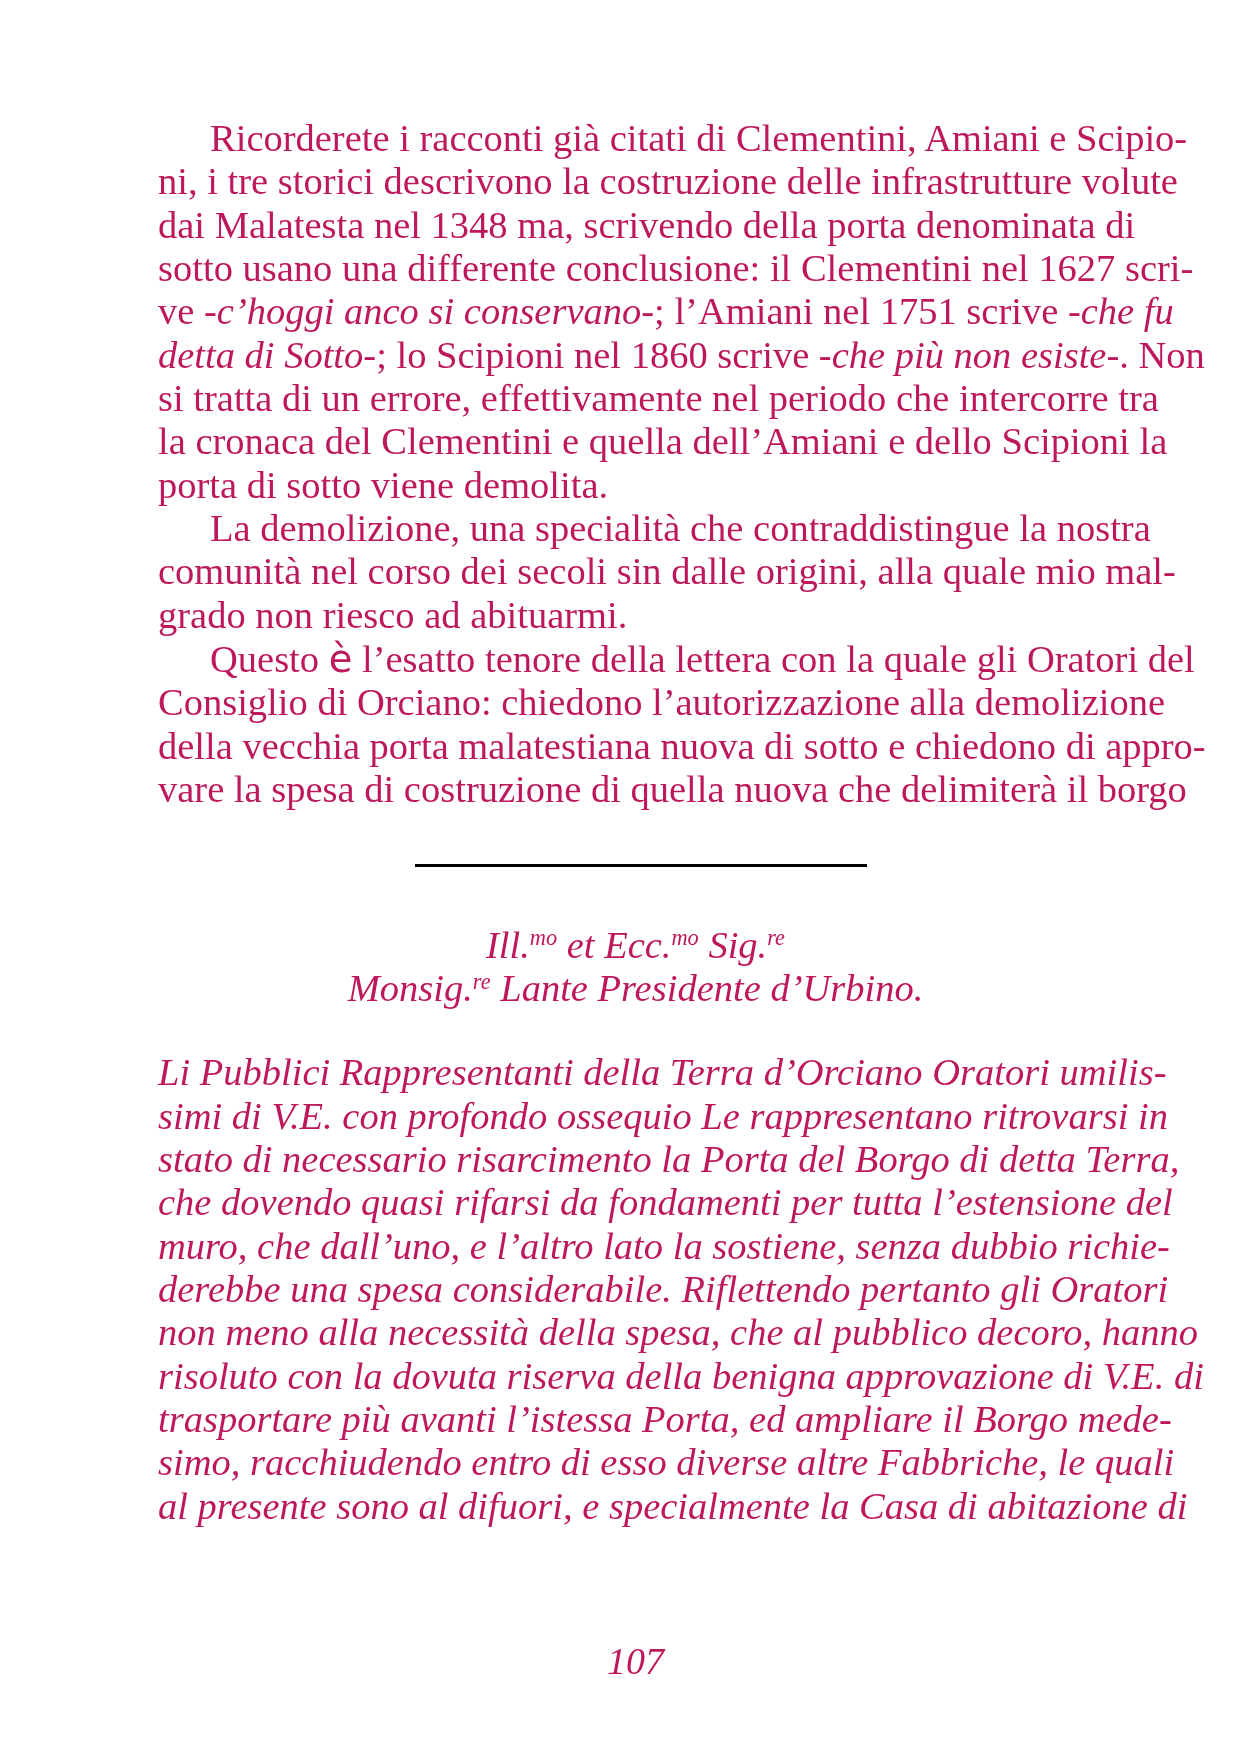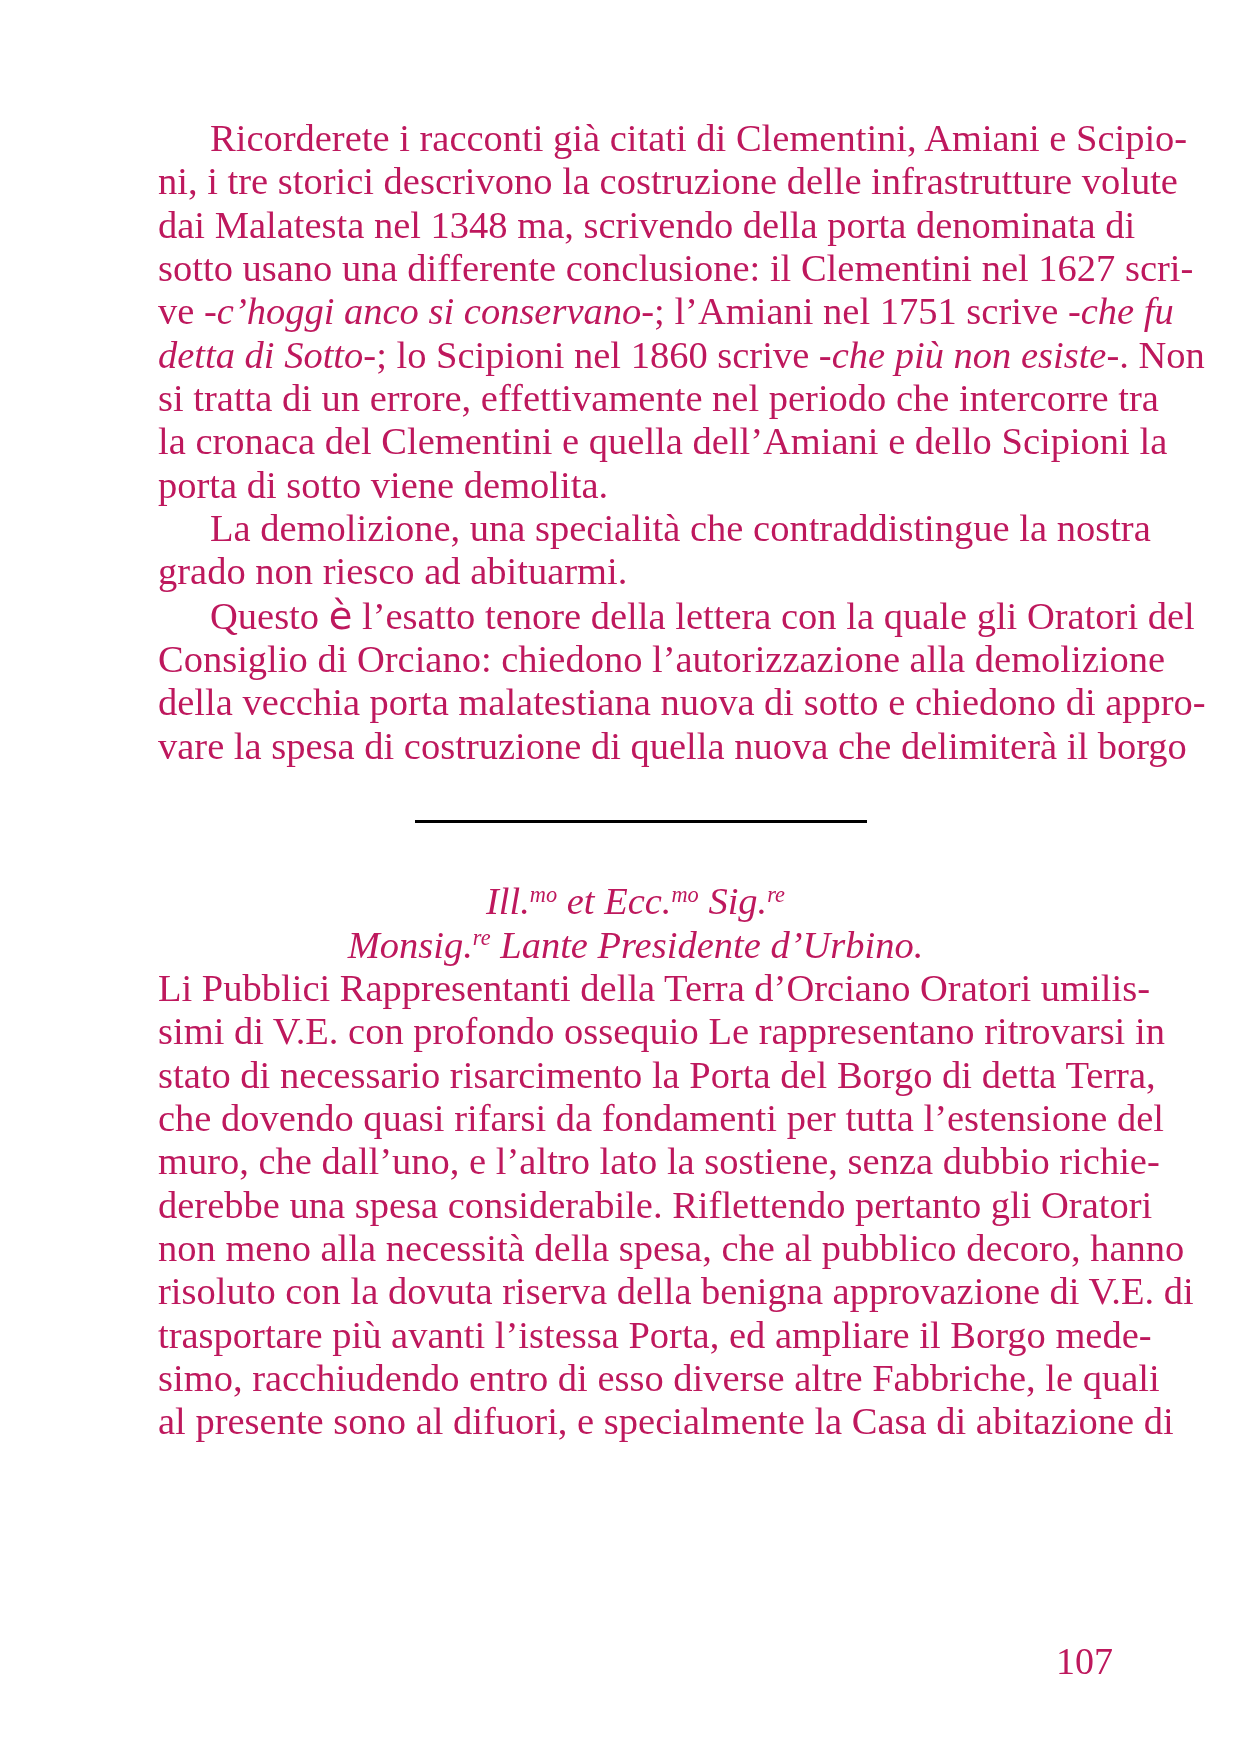--- a/index.html
+++ b/index.html
@@ -50,27 +50,30 @@
   }
   .salutation {
     margin-top: 57px;
     font-style: italic;
   }
   .salutation .line {
     text-align: center;
     text-align-last: center;
   }
   .letter {
+    margin-top: 41px;
+    font-style: italic;
   }
   .page-number {
     position: absolute;
     left: 158px;
     width: 955px;
     top: 1640px;
-    text-align: right;
+    text-align: center;
+    font-style: italic;
     font-size: 38px;
     line-height: 43px;
   }
 </style>
 </head>
 <body>
 
 <div class="page">
   <div class="text-column">
     <section id="paragraphs">
@@ -80,20 +83,21 @@
           <div class="line"><span>dai Malatesta nel 1348 ma, scrivendo della porta denominata di</span></div>
           <div class="line"><span>sotto usano una differente conclusione: il Clementini nel 1627 scri-</span></div>
           <div class="line"><span>ve -</span><span class="it">c’hoggi anco si conservano</span><span>-; l’Amiani nel 1751 scrive -</span><span class="it">che fu</span></div>
           <div class="line"><span class="it">detta di Sotto</span><span>-; lo Scipioni nel 1860 scrive -</span><span class="it">che più non esiste</span><span>-. Non</span></div>
           <div class="line"><span>si tratta di un errore, effettivamente nel periodo che intercorre tra</span></div>
           <div class="line"><span>la cronaca del Clementini e quella dell’Amiani e dello Scipioni la</span></div>
           <div class="line last"><span>porta di sotto viene demolita.</span></div>
         </div>
         <div class="para">
           <div class="line indent"><span>La demolizione, una specialità che contraddistingue la nostra</span></div>
+          <div class="line"><span>comunità nel corso dei secoli sin dalle origini, alla quale mio mal-</span></div>
           <div class="line last"><span>grado non riesco ad abituarmi.</span></div>
         </div>
         <div class="para">
           <div class="line indent"><span>Questo </span><span class="sans">è</span><span> l’esatto tenore della lettera con la quale gli Oratori del</span></div>
           <div class="line"><span>Consiglio di Orciano: chiedono l’autorizzazione alla demolizione</span></div>
           <div class="line"><span>della vecchia porta malatestiana nuova di sotto e chiedono di appro-</span></div>
           <div class="line"><span>vare la spesa di costruzione di quella nuova che delimiterà il borgo</span></div>
         </div>
       </section>
     <div class="rule"></div>

